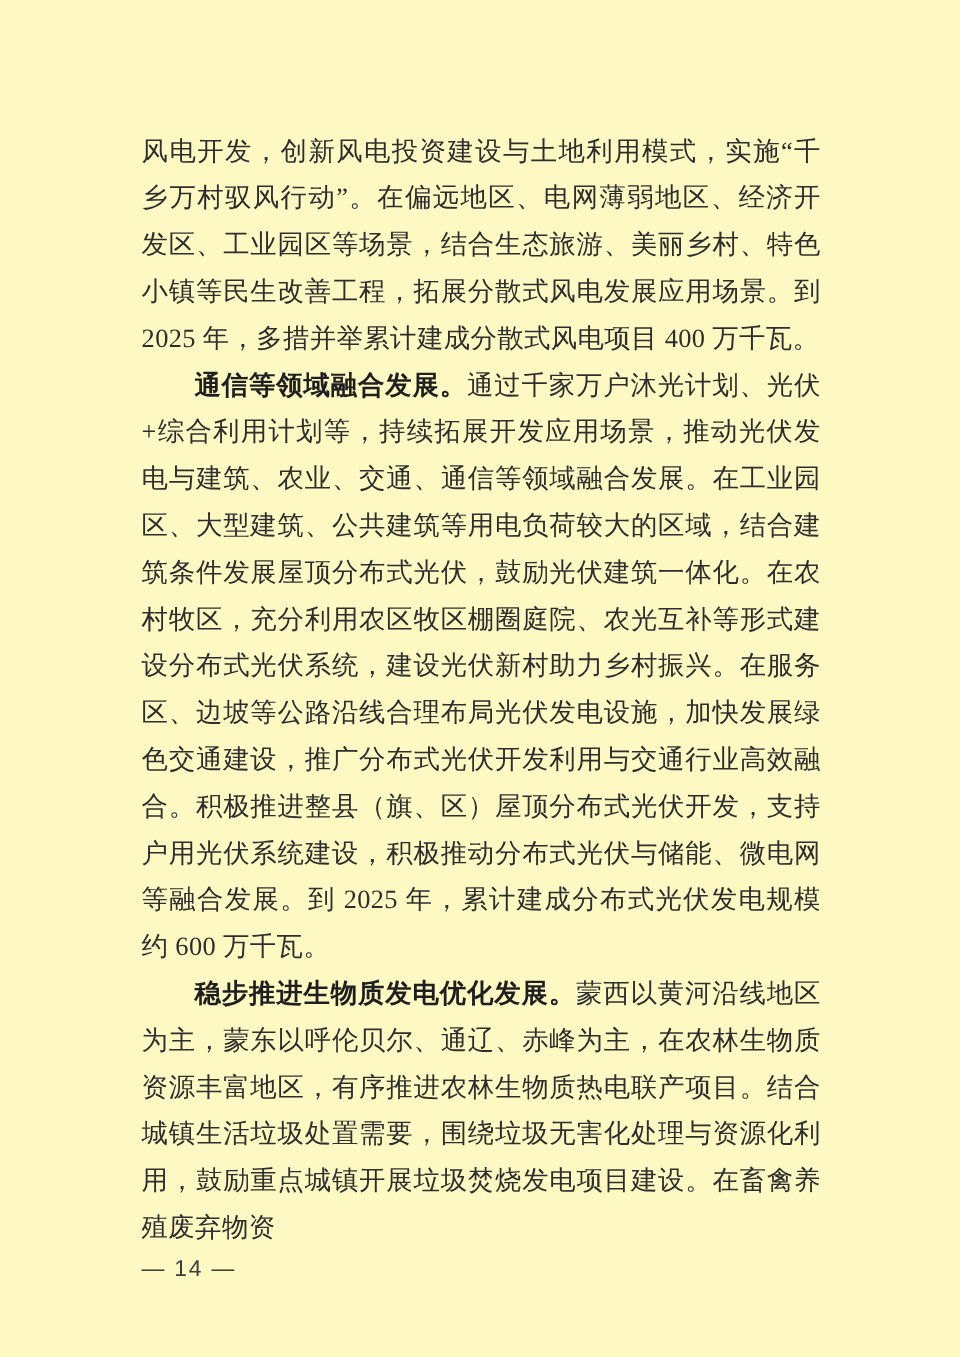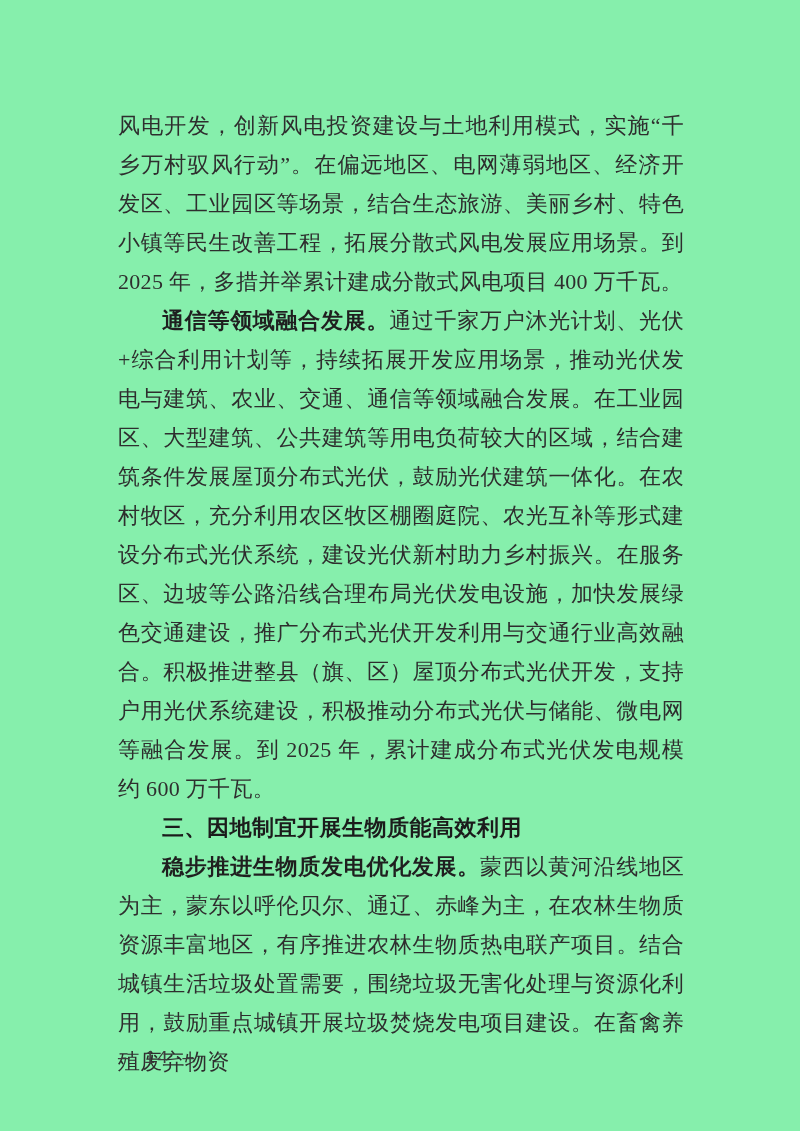--- a/index.html
+++ b/index.html
@@ -5,21 +5,21 @@
 <style>
   html, body {
     margin: 0;
     padding: 0;
     background: #ffffff;
   }
   .page {
     position: relative;
     width: 800px;
     height: 1131px;
-    background: #86efac;
+    background: #fef9c3;
     overflow: hidden;
     font-family: "Liberation Serif", serif;
     color: #2e2e2e;
   }
   .text-block {
     position: absolute;
     left: 118px;
     top: 106px;
     width: 566px;
     font-size: 22px;
@@ -51,36 +51,35 @@
     letter-spacing: 0.5px;
   }
   .page-footer {
     position: absolute;
     left: 118px;
     top: 1046px;
     font-size: 19px;
     line-height: 24px;
     color: #3d3d3d;
     letter-spacing: 1.5px;
-    font-family: Liberation Mono, monospace;
+    font-family: Liberation Sans, sans-serif;
     text-align: right;
   }
 </style>
 </head>
 <body>
 
 <div class="page">
 
   <div class="text-block">
 
     <p class="continued">风电开发，创新风电投资建设与土地利用模式，实施“千乡万村驭风行动”。在偏远地区、电网薄弱地区、经济开发区、工业园区等场景，结合生态旅游、美丽乡村、特色小镇等民生改善工程，拓展分散式风电发展应用场景。到 2025 年，多措并举累计建成分散式风电项目 400 万千瓦。</p>
 
     <p><span class="lead-in">通信等领域融合发展。</span><span>通过千家万户沐光计划、光伏+综合利用计划等，持续拓展开发应用场景，推动光伏发电与建筑、农业、交通、通信等领域融合发展。在工业园区、大型建筑、公共建筑等用电负荷较大的区域，结合建筑条件发展屋顶分布式光伏，鼓励光伏建筑一体化。在农村牧区，充分利用农区牧区棚圈庭院、农光互补等形式建设分布式光伏系统，建设光伏新村助力乡村振兴。在服务区、边坡等公路沿线合理布局光伏发电设施，加快发展绿色交通建设，推广分布式光伏开发利用与交通行业高效融合。积极推进整县（旗、区）屋顶分布式光伏开发，支持户用光伏系统建设，积极推动分布式光伏与储能、微电网等融合发展。到 2025 年，累计建成分布式光伏发电规模约 600 万千瓦。</span></p>
 
-    <h3 class="section-heading">三、因地制宜开展生物质能高效利用</h3>
 
     <p><span class="lead-in">稳步推进生物质发电优化发展。</span><span>蒙西以黄河沿线地区为主，蒙东以呼伦贝尔、通辽、赤峰为主，在农林生物质资源丰富地区，有序推进农林生物质热电联产项目。结合城镇生活垃圾处置需要，围绕垃圾无害化处理与资源化利用，鼓励重点城镇开展垃圾焚烧发电项目建设。在畜禽养殖废弃物资</span></p>
 
   </div>
 
   <div class="page-footer">
     <span>— 14 —</span>
   </div>
 
 </div>

